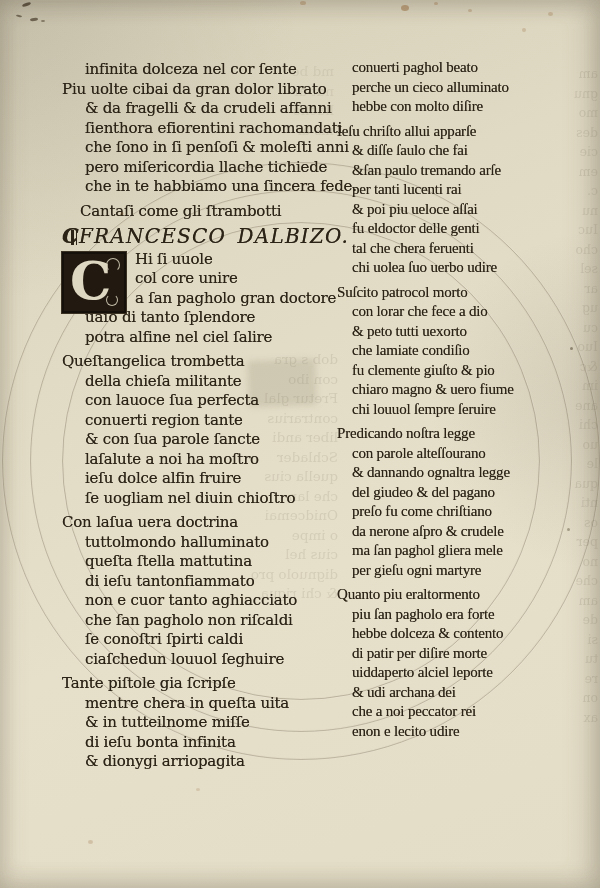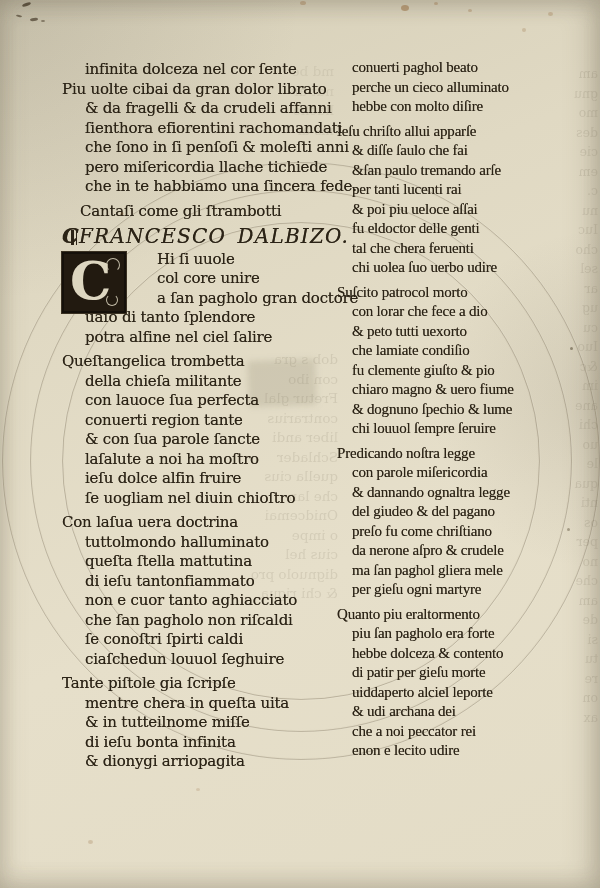--- a/index.html
+++ b/index.html
@@ -29,21 +29,21 @@
 
   .col{position:absolute;font-size:15px;line-height:19.5px;letter-spacing:-0.2px;
        text-shadow:0 0 .4px rgba(43,35,22,.65);}
   .col-left{left:62px;top:60px;width:272px;}
   .col-right{left:337px;top:58px;width:252px;font-family:Liberation Serif, serif;}
   .stanza{margin:0 0 5px 0;}
   .line{white-space:nowrap;}
   .col-left  .i1{padding-left:23px;}
   .col-left  .i2{padding-left:18px;}
   .col-right .i1{padding-left:15px;}
-  .i3{padding-left:95px;}
+  .i3{padding-left:73px;}
 
   .heading-line{font-size:20px;letter-spacing:1.2px;word-spacing:4px;
        margin:1px 0 3px 0;white-space:nowrap;text-shadow:0 0 .5px rgba(43,35,22,.8);font-style:italic;}
   .capitulum{position:relative;display:inline-block;width:17px;font-weight:bold;font-size:21px;}
   .capitulum::after{content:"";position:absolute;left:9px;top:4px;width:3px;height:15px;
        background:currentColor;}
   .capitulum::before{content:"";position:absolute;left:13.5px;top:4px;width:1.5px;height:15px;
        background:currentColor;}
 
   .dropcap-stanza{position:relative;}
@@ -203,38 +203,37 @@
         <div class="line i1">tal che chera  feruenti</div>
         <div class="line i1">chi uolea ſuo uerbo udire</div>
       </div>
       <div class="stanza">
         <div class="line i0">Suſcito patrocol morto</div>
         <div class="line i1">con lorar che fece a dio</div>
         <div class="line i1">&amp; peto tutti uexorto</div>
         <div class="line i1">che lamiate condiſio</div>
         <div class="line i1">fu clemente giuſto &amp; pio</div>
         <div class="line i1">chiaro magno &amp; uero fiume</div>
-        <div class="line i1">&amp; dognuno ſpechio  &amp; lume</div>
         <div class="line i1">chi louuol ſempre  ſeruire</div>
       </div>
       <div class="stanza">
         <div class="line i0">Predicando noſtra legge</div>
-        <div class="line i1">con parole miſericordia</div>
+        <div class="line i1">con parole alteſſourano</div>
         <div class="line i1">&amp; dannando ognaltra legge</div>
         <div class="line i1">del giudeo &amp; del pagano</div>
         <div class="line i1">preſo fu come chriſtiano</div>
         <div class="line i1">da nerone aſpro &amp; crudele</div>
         <div class="line i1">ma ſan paghol gliera mele</div>
         <div class="line i1">per gieſu ogni martyre</div>
       </div>
       <div class="stanza">
         <div class="line i0">Quanto piu eraltormento</div>
         <div class="line i1">piu ſan pagholo era forte</div>
         <div class="line i1">hebbe dolceza &amp; contento</div>
-        <div class="line i1">di patir per gieſu morte</div>
+        <div class="line i1">di patir per diſire morte</div>
         <div class="line i1">uiddaperto alciel  leporte</div>
         <div class="line i1">&amp; udi archana dei</div>
         <div class="line i1">che a noi peccator rei</div>
         <div class="line i1">enon e lecito udire</div>
       </div>
     </div>
 
   <div id="stains">
       <div class="stain" style="left: 22px; top: 3px; width: 9px; height: 3px; background: rgb(63, 51, 34); opacity: 0.75; transform: rotate(-20deg);"></div>
       <div class="stain" style="left: 16px; top: 15px; width: 6px; height: 2px; background: rgb(63, 51, 34); opacity: 0.6; transform: rotate(10deg);"></div>

